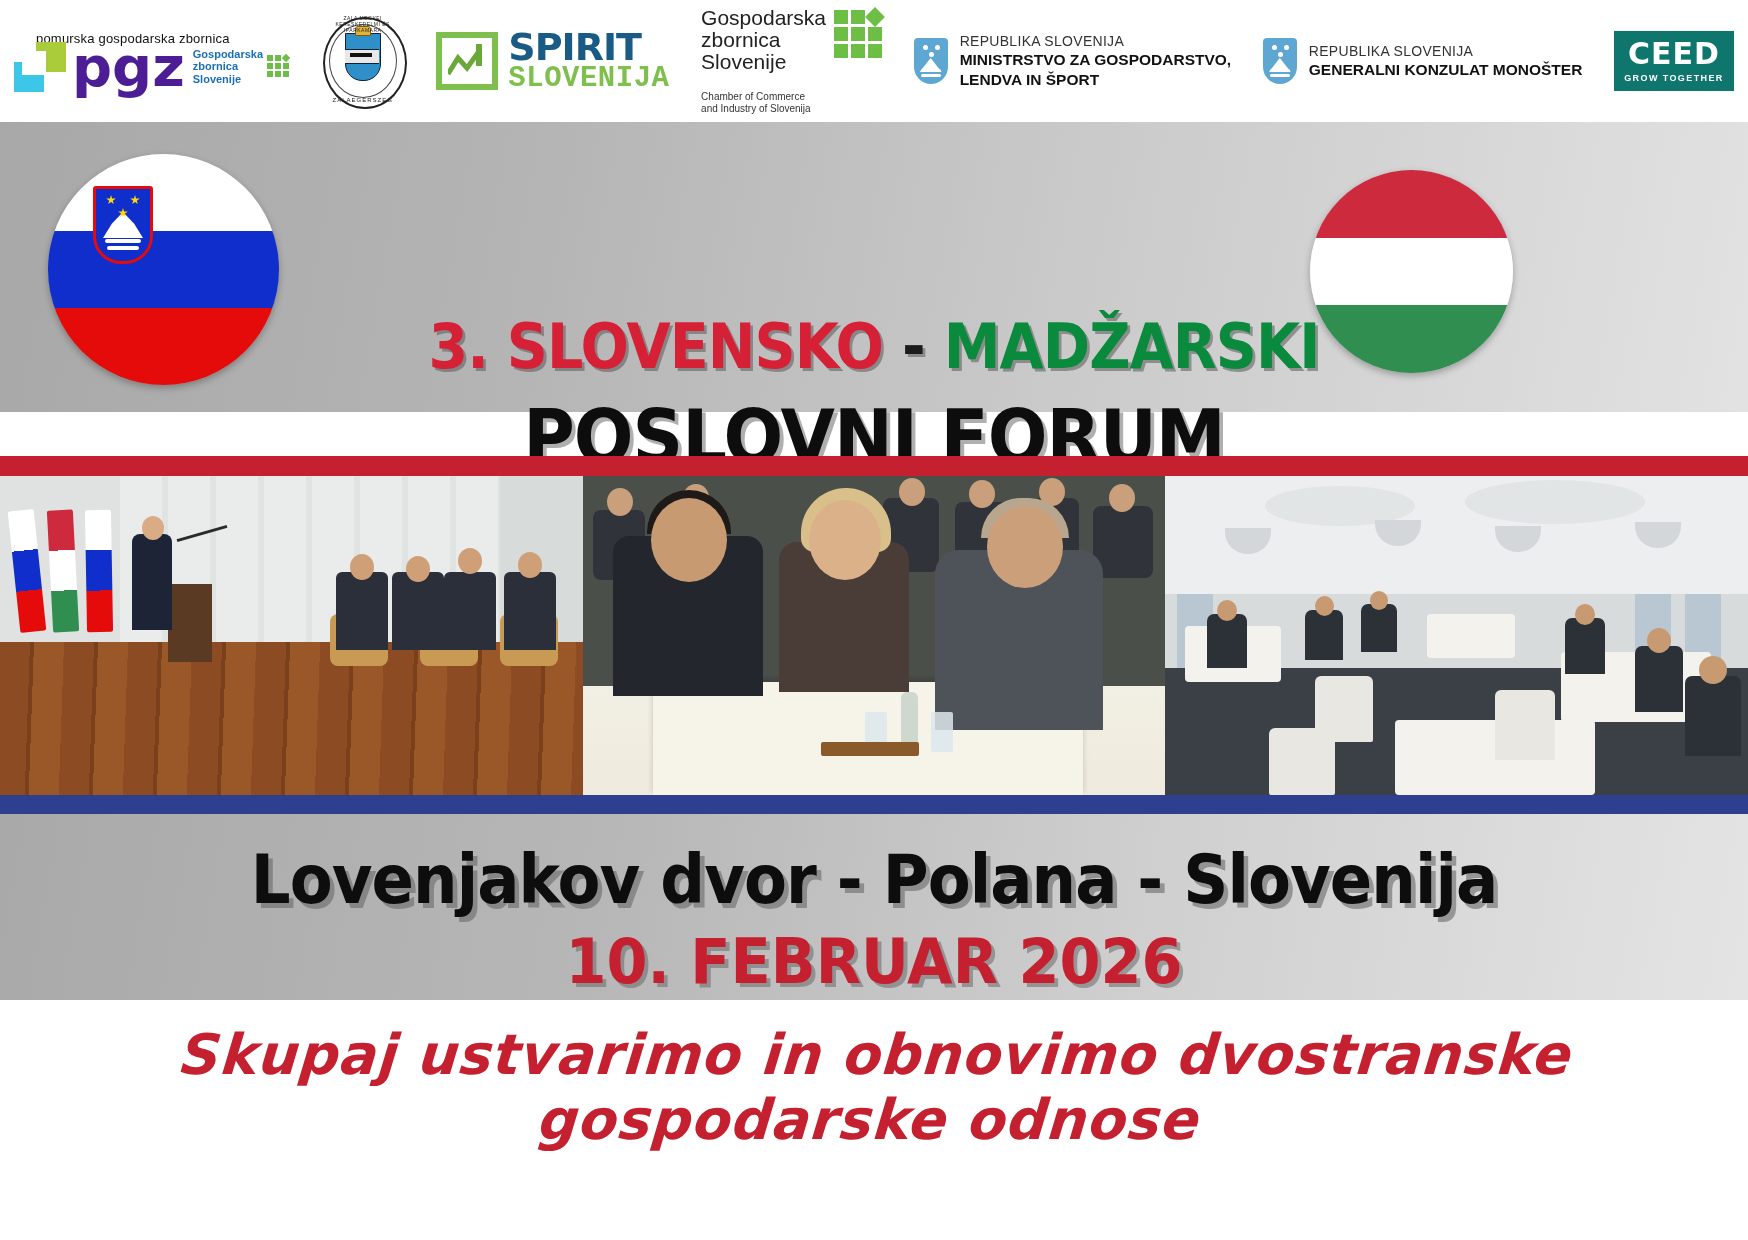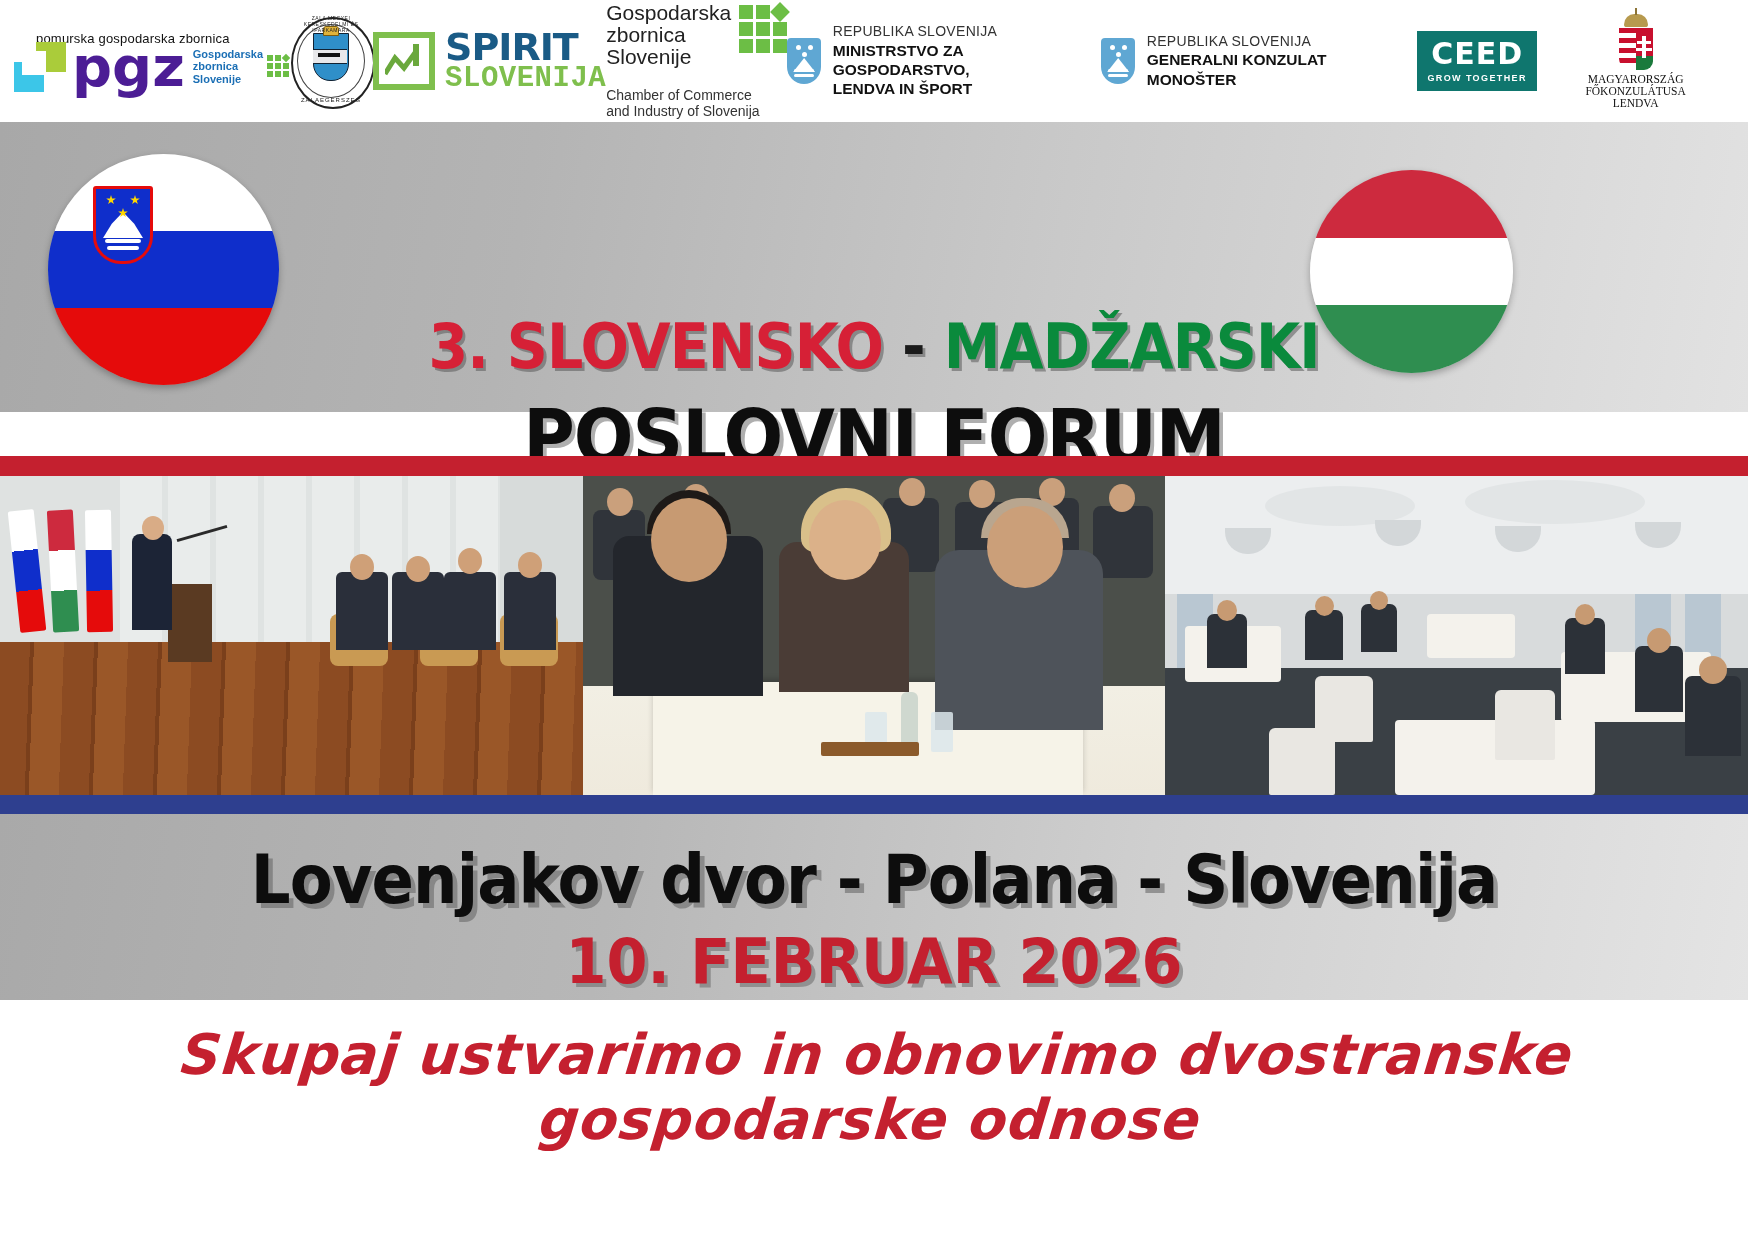--- a/index.html
+++ b/index.html
@@ -52,21 +52,21 @@
   .spirit-txt{margin-left:10px;line-height:.95;}
   .spirit-txt .s1{font-size:38px;font-weight:bold;color:#1a5b86;letter-spacing:-1px;font-family:"DejaVu Sans",sans-serif;}
   .spirit-txt .s2{font-size:29px;font-weight:bold;color:#7fbf4d;letter-spacing:.5px;font-family:Liberation Mono, monospace;}
 
   
   .gzs{align-items:flex-start;flex-direction:column;}
   .gzs-row{display:flex;align-items:flex-start;}
   .gzs-words{font-size:21px;color:#222;line-height:1.06;font-family:"Liberation Sans",sans-serif;}
   .gzs-bigrid{display:grid;grid-template-columns:repeat(3,14px);grid-auto-rows:14px;gap:3px;margin-left:8px;margin-top:3px;}
   .gzs-bigrid i{background:#6cbe45;display:block;}
-  .gzs-sub{font-size:14px;color:#333;line-height:1.2;margin-top:18px;}
+  .gzs-sub{font-size:10px;color:#333;line-height:1.2;margin-top:18px;}
 
   
   .rs{display:flex;align-items:center;}
   .rs-shield{width:34px;height:46px;position:relative;margin-right:12px;}
   .rs-shield .body{position:absolute;inset:0;background:#5fa7d3;border-radius:4px 4px 17px 17px;}
   .rs-shield .mt{position:absolute;left:6px;top:20px;width:22px;height:14px;background:#fff;
       clip-path:polygon(50% 0,100% 100%,0 100%);}
   .rs-shield .wv{position:absolute;left:7px;bottom:7px;width:20px;height:3px;background:#fff;border-radius:2px;}
   .rs-shield .wv2{position:absolute;left:7px;bottom:12px;width:20px;height:3px;background:#fff;border-radius:2px;}
   .rs-shield .st{position:absolute;width:5px;height:5px;background:#fff;border-radius:50%;}
@@ -326,33 +326,20 @@
       </div>
     </div>
 
     <div class="logo">
       <div class="ceed">
         <div class="c1">CEED</div>
         <div class="c2">GROW TOGETHER</div>
       </div>
     </div>
 
-    <div class="logo hu">
-      <div class="hu-crest">
-        <div class="crown"></div>
-          <div class="lf"></div>
-          <div class="rt"></div>
-          <div class="grn"></div>
-        <div class="cross"></div>
-          <div class="cb1"></div>
-          <div class="cb2"></div>
-      </div>
-      <div class="hu-t1">MAGYARORSZÁG FŐKONZULÁTUSA</div>
-      <div class="hu-t2">LENDVA</div>
-    </div>
   </div>
 
   <div class="titleband">
 
     <div class="flag-circle flag-si">
       <div class="band-w si-w"></div>
         <div class="band-w si-b"></div>
         <div class="band-w si-r"></div>
       <div class="si-coa">
         <div class="sh"></div>

